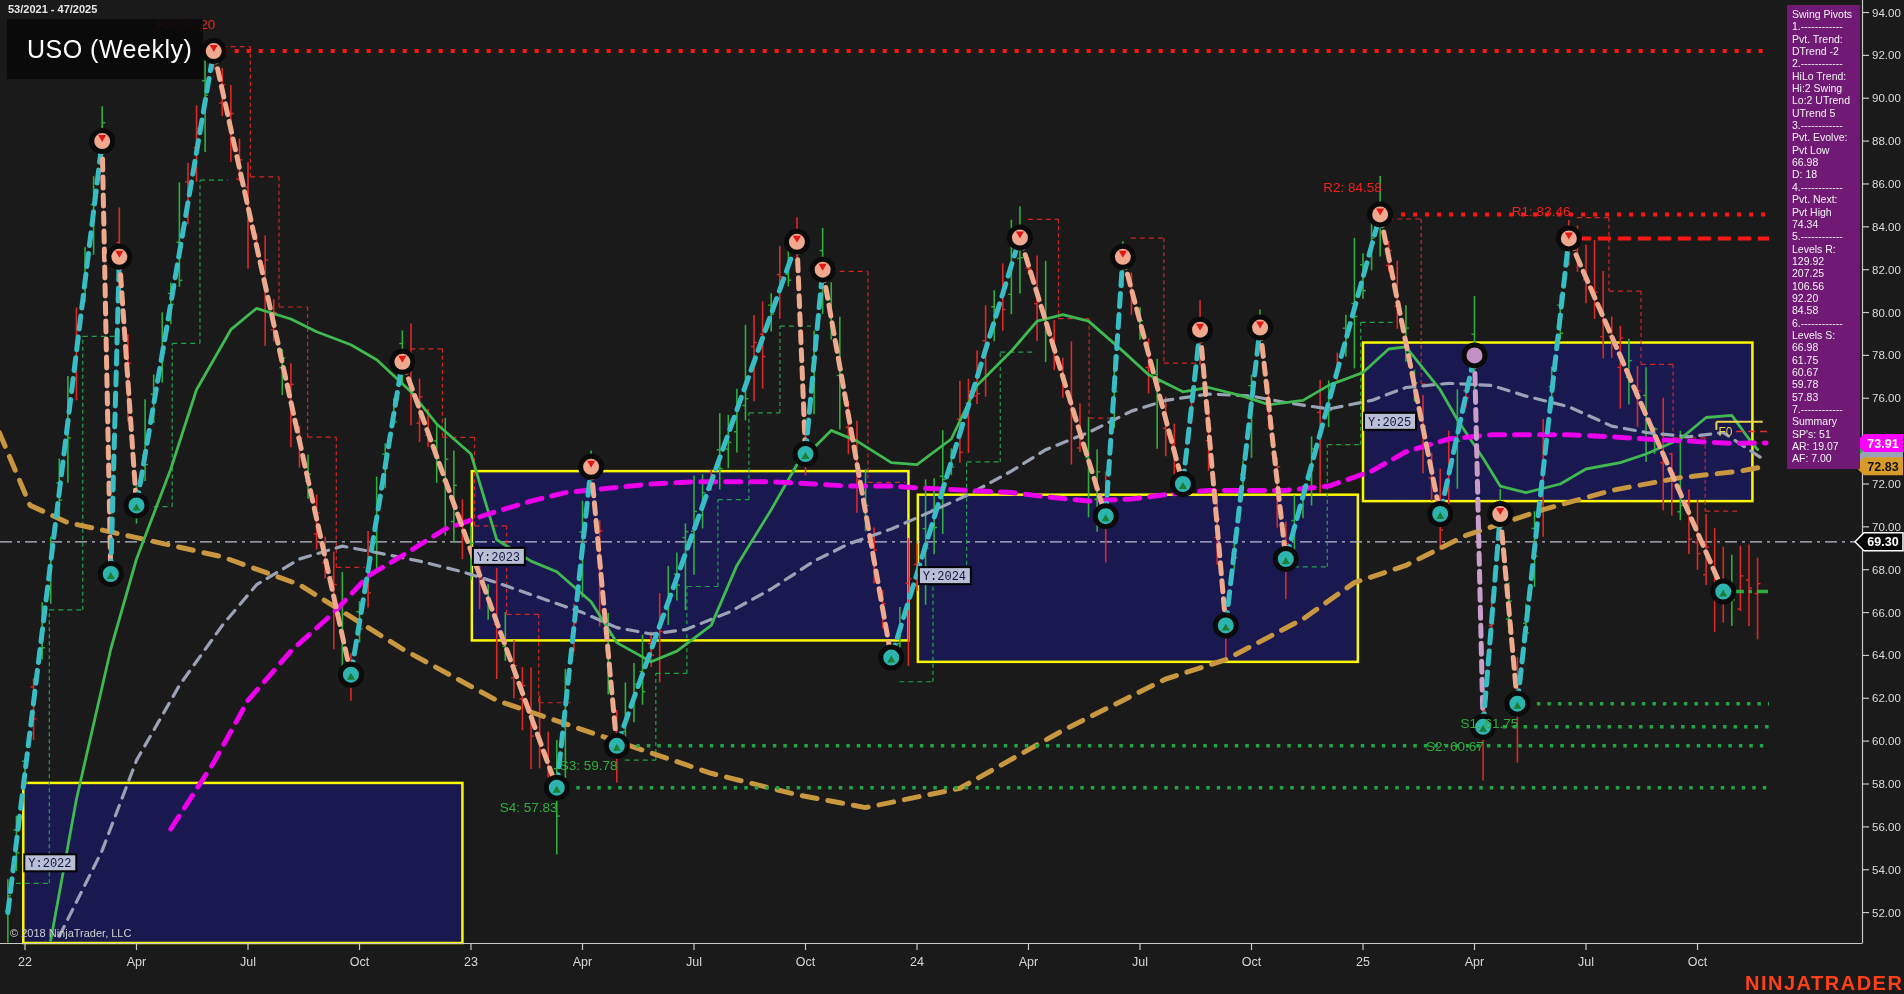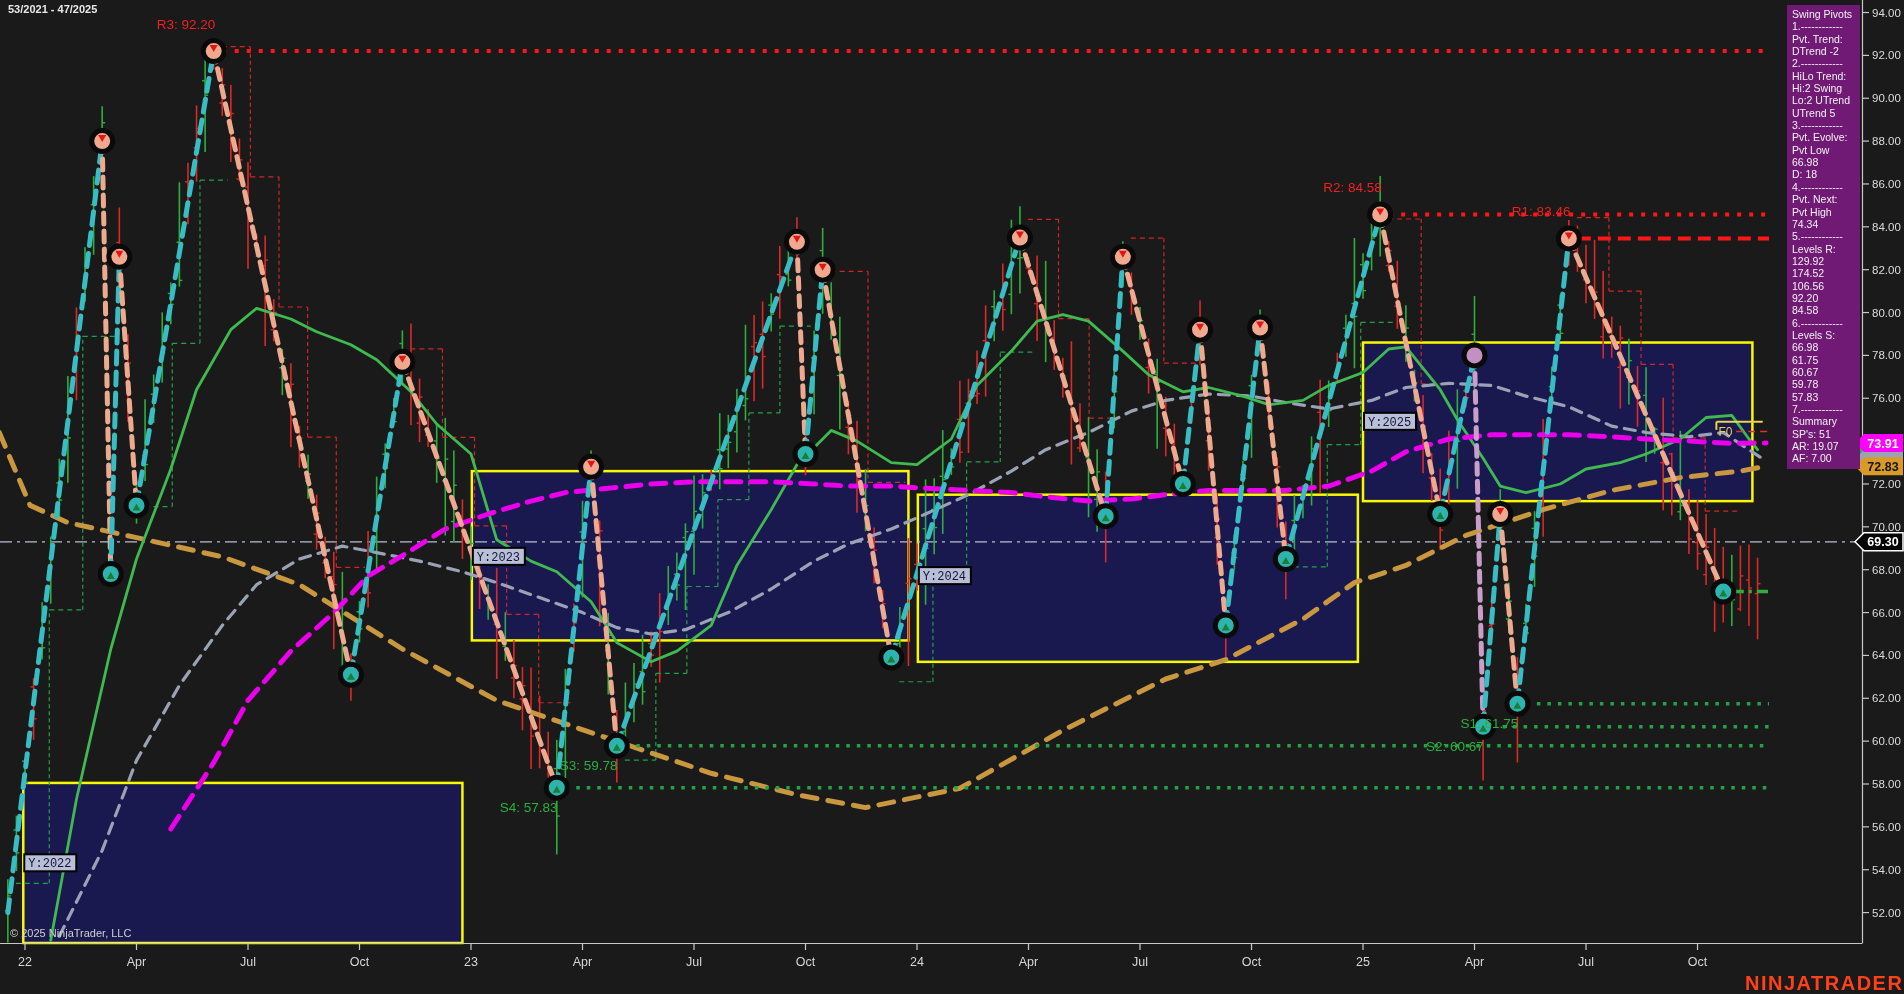--- a/index.html
+++ b/index.html
@@ -948,20 +948,23 @@
         <polygon points="1855,458.90689999999995 1864,449.90689999999995 1903,449.90689999999995 1903,467.90689999999995 1864,467.90689999999995" fill="#9aa3b5"></polygon>
         <polygon points="1855,443.04870000000005 1864,434.04870000000005 1903,434.04870000000005 1903,452.04870000000005 1864,452.04870000000005" fill="#ff00ff"></polygon>
         <text x="1883" y="447.54870000000005" fill="#ffffff" font-size="12.5px" font-weight="bold" text-anchor="middle">73.91</text>
         <polygon points="1855,466.1931 1864,457.1931 1903,457.1931 1903,475.1931 1864,475.1931" fill="#d89b2a"></polygon>
         <text x="1883" y="470.6931" fill="#141414" font-size="12.5px" font-weight="bold" text-anchor="middle">72.83</text>
         <polygon points="1855,541.8410000000001 1864,532.8410000000001 1903,532.8410000000001 1903,550.8410000000001 1864,550.8410000000001" fill="#050505" stroke="#ffffff" stroke-width="1.5"></polygon>
         <text x="1883" y="546.3410000000001" fill="#ffffff" font-size="12.5px" font-weight="bold" text-anchor="middle">69.30</text>
       </g>
     </svg>
   <div class="range-label">53/2021 - 47/2025</div>
+  <div class="title-box">
+    <span>USO (Weekly)</span>
+  </div>
   <div class="side-panel" id="side-panel">
       <div class="pline">Swing Pivots</div>
       <div class="pline">1.------------</div>
       <div class="pline">Pvt. Trend:</div>
       <div class="pline">DTrend -2</div>
       <div class="pline">2.------------</div>
       <div class="pline">HiLo Trend:</div>
       <div class="pline">Hi:2 Swing</div>
       <div class="pline">Lo:2 UTrend</div>
       <div class="pline">UTrend 5</div>
@@ -970,33 +973,33 @@
       <div class="pline">Pvt Low</div>
       <div class="pline">66.98</div>
       <div class="pline">D: 18</div>
       <div class="pline">4.------------</div>
       <div class="pline">Pvt. Next:</div>
       <div class="pline">Pvt High</div>
       <div class="pline">74.34</div>
       <div class="pline">5.------------</div>
       <div class="pline">Levels R:</div>
       <div class="pline">129.92</div>
-      <div class="pline">174.52</div>
+      <div class="pline">207.25</div>
       <div class="pline">106.56</div>
       <div class="pline">92.20</div>
       <div class="pline">84.58</div>
       <div class="pline">6.------------</div>
       <div class="pline">Levels S:</div>
       <div class="pline">66.98</div>
       <div class="pline">61.75</div>
       <div class="pline">60.67</div>
       <div class="pline">59.78</div>
       <div class="pline">57.83</div>
       <div class="pline">7.------------</div>
       <div class="pline">Summary</div>
       <div class="pline">SP's: 51</div>
       <div class="pline">AR: 19.07</div>
       <div class="pline">AF: 7.00</div>
     </div>
-  <div class="copyright">© 2025 NinjaTrader, LLC</div>
+  <div class="copyright">© 2018 NinjaTrader, LLC</div>
   <div class="instrument">W USO</div>
   <div class="brand">NINJATRADER</div>
 </div>
 
 </body></html>

